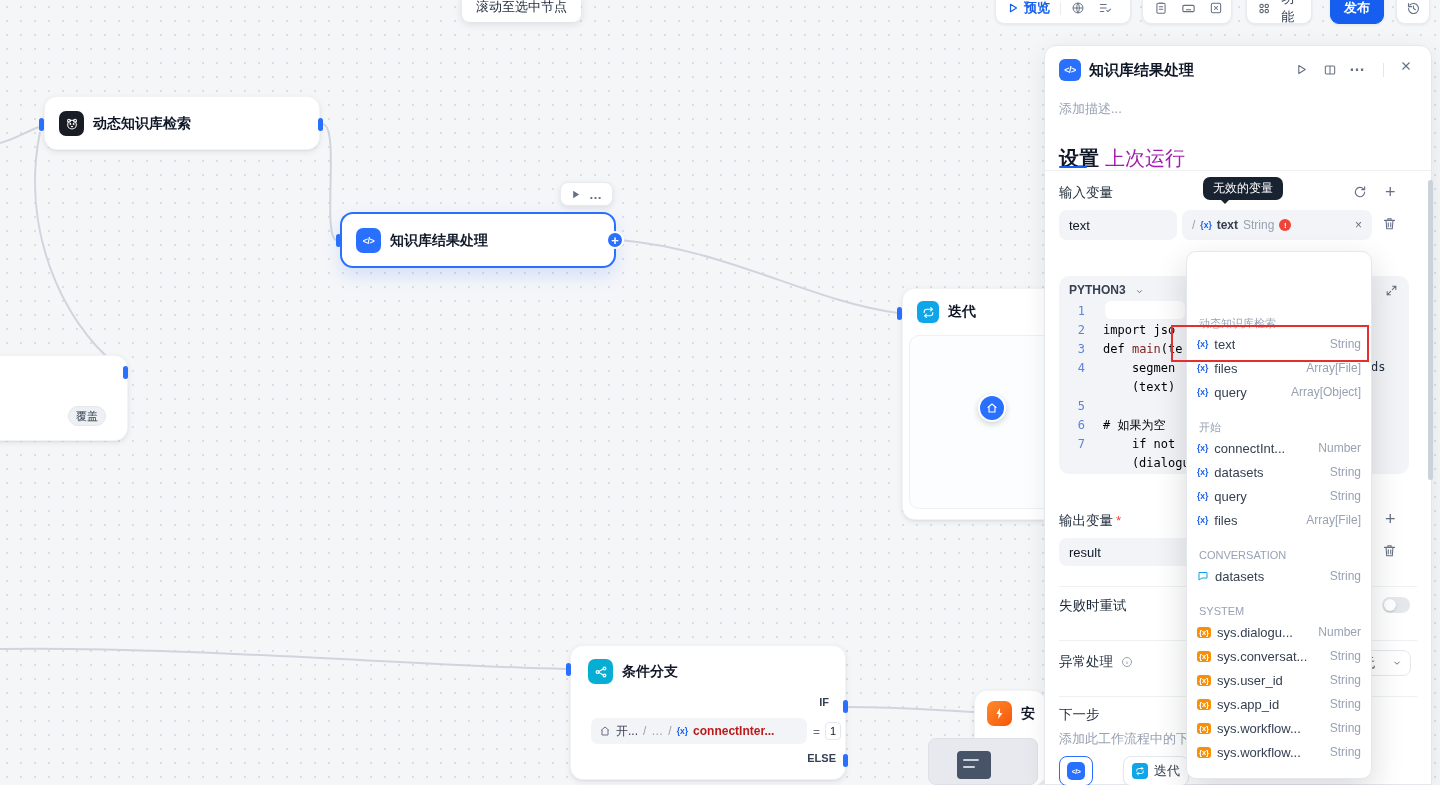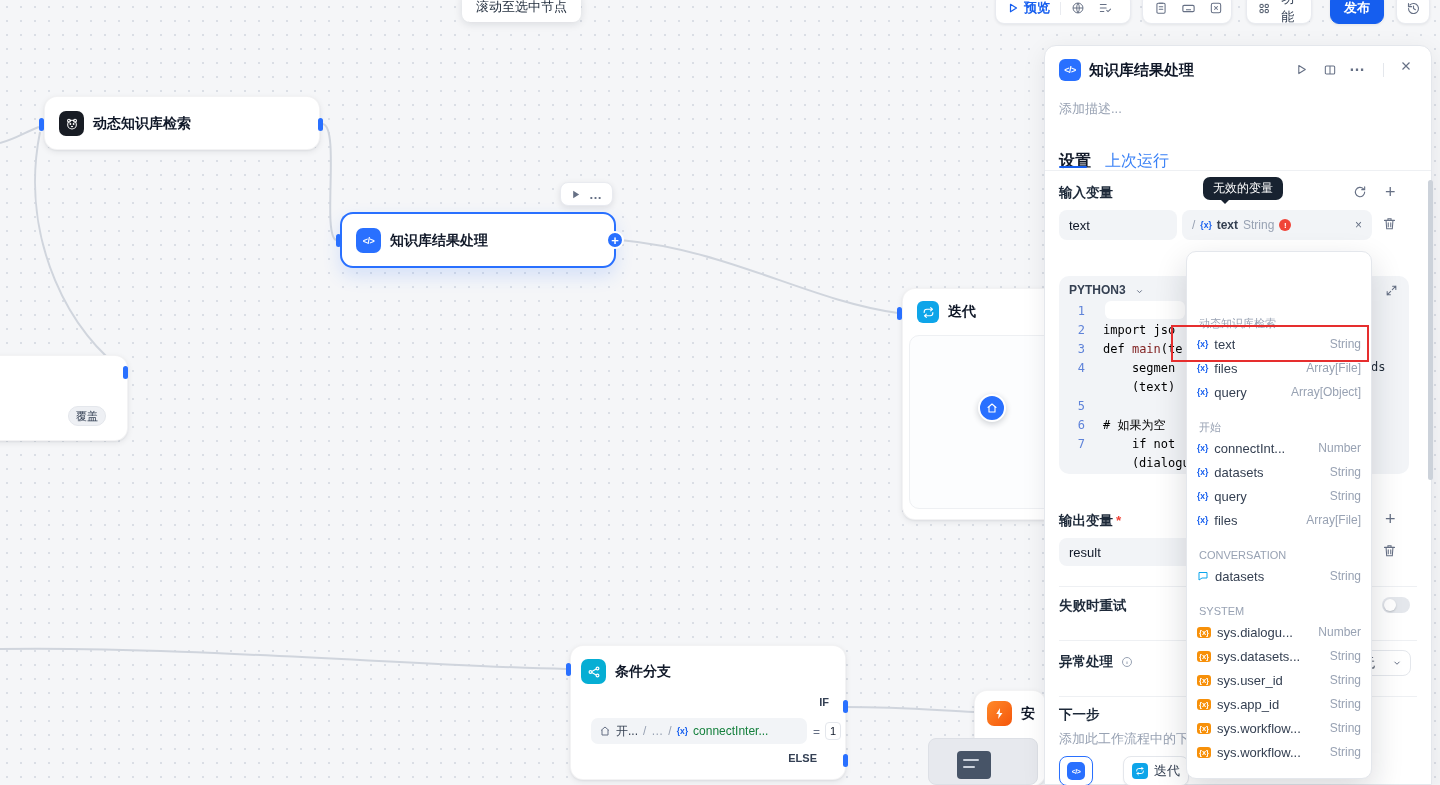--- a/index.html
+++ b/index.html
@@ -16,46 +16,46 @@
   .codeglyph{color:#fff;font-weight:700;font-size:9px;letter-spacing:-.5px}
   .handle{position:absolute;width:5px;height:13px;border-radius:3px;background:#2970ff;z-index:2}
   .selected{border:2px solid #2970ff;box-shadow:0 8px 18px rgba(41,112,255,.16)}
   .plusdot{position:absolute;width:18px;height:18px;border-radius:50%;background:#2970ff;color:#fff;display:flex;align-items:center;justify-content:center;font-size:13px;font-weight:700;border:2px solid #fff;z-index:3}
   .minibar{position:absolute;display:flex;align-items:center;gap:8px;background:#fff;border:1px solid #e9ebf0;border-radius:8px;box-shadow:0 2px 6px rgba(16,24,40,.1);padding:0 9px;height:24px;color:#667085}
   .iter-body{position:absolute;background:#fcfdfe;border:1px solid #eef0f3;border-radius:10px}
   .startdot{position:absolute;width:28px;height:28px;border-radius:50%;background:#2970ff;border:2px solid #fff;box-shadow:0 2px 6px rgba(16,24,40,.2);display:flex;align-items:center;justify-content:center;z-index:2}
   .iflabel{position:absolute;font-size:11px;font-weight:700;color:#344054}
   .cond-row{position:absolute;display:flex;align-items:center;gap:5px;background:#f2f4f7;border-radius:7px;height:26px;padding:0 8px;font-size:12px;color:#354052;overflow:hidden;white-space:nowrap}
   .sep{color:#98a2b3}
-  .cvar{color:#15803d;font-weight:400}
+  .cvar{color:#b91c1c;font-weight:700}
   .cop{position:absolute;font-size:12px;color:#667085}
   .cval{position:absolute;width:16px;height:18px;background:#fff;border:1px solid #e4e7ec;border-radius:4px;font-size:11px;display:flex;align-items:center;justify-content:center;color:#101828}
   .pill{position:absolute;background:#eef0f4;border:1px solid #e4e7ec;border-radius:10px;font-size:11px;color:#344054;display:flex;align-items:center;justify-content:center}
   .minimap{position:absolute;background:#e7e9ee;border-radius:8px;border:1px solid #dde0e6}
   .minimap .vp{position:absolute;background:#475467;border-radius:4px}
   .minimap .vp i{position:absolute;display:block;height:2px;background:#cbd2dc;border-radius:1px}
   
   .tbar{position:absolute;top:-8px;height:32px;background:#fff;border:1px solid #e9ebf0;border-radius:9px;box-shadow:0 1px 3px rgba(16,24,40,.08);display:flex;align-items:center;padding:0 8px;gap:7px;z-index:8}
   .tbar .lbl{font-size:13px;color:#344054}
   .tbar .blue{color:#155eef;font-weight:600}
   .tb-sep{width:1px;height:13px;background:#e9ebf0}
   .tb-btn{display:flex;align-items:center;gap:5px;background:none;border:0;cursor:pointer;font-family:inherit;padding:2px 3px}
   .publish{background:#155eef;border-color:#155eef;justify-content:center}
   .publish .lbl{color:#fff;font-weight:700}
   .tooltipbox{position:absolute;top:-8px;height:30px;background:#fff;border-radius:8px;box-shadow:0 2px 8px rgba(16,24,40,.12);display:flex;align-items:center;padding:0 14px;font-size:13px;color:#1d2939;z-index:8}
   
   .panel{position:absolute;left:1044px;top:45px;width:388px;height:740px;background:#fff;border:1px solid #e4e7ec;border-radius:12px 12px 0 0;box-shadow:0 6px 24px rgba(16,24,40,.08);z-index:5}
   .p-title{position:absolute;left:44px;top:15px;font-size:15px;font-weight:700;color:#101828}
   .p-desc{position:absolute;left:14px;top:54px;font-size:13px;color:#98a2b3}
-  .tab{position:absolute;top:105px;font-size:16px}
+  .tab{position:absolute;top:99px;font-size:20px}
   .tab.active{font-weight:700;color:#101828}
-  .tab.idle{color:#3b82f6}
+  .tab.idle{color:#a21caf}
   .tab-underline{position:absolute;left:14px;top:120px;width:28px;height:2px;background:#155eef;border-radius:1px}
   .divider{position:absolute;left:0;right:0;height:1px;background:#eef0f3}
-  .sec-label{position:absolute;font-size:13.5px;font-weight:700;color:#1d2939}
+  .sec-label{position:absolute;font-size:13.5px;font-weight:400;color:#1d2939}
   .req{color:#f04438;margin-left:3px}
   .graybox{position:absolute;background:#f2f4f7;border-radius:8px;display:flex;align-items:center;font-size:13px;color:#101828;padding:0 10px}
   .blacktip{position:absolute;left:158px;top:131px;height:23px;background:#182230;color:#fff;font-size:12px;border-radius:7px;display:flex;align-items:center;padding:0 10px;z-index:4}
   .blacktip:after{content:"";position:absolute;left:18px;bottom:-4px;border:4px solid transparent;border-top-color:#182230;border-bottom:0}
   .vx{color:#155eef;font-weight:700;font-size:8.5px;flex:0 0 auto}
   .vx-orange{background:#f79009;color:#fff;border-radius:3px;padding:1px 2px;font-size:7.5px}
   .errdot{width:12px;height:12px;border-radius:50%;background:#f04438;color:#fff;font-size:8px;font-weight:700;display:flex;align-items:center;justify-content:center;flex:0 0 auto}
   .iconbtn{background:none;border:0;cursor:pointer;position:absolute;display:flex;align-items:center;justify-content:center;color:#667085}
   
   .code-editor{position:absolute;left:14px;top:230px;width:350px;height:198px;background:#f2f4f7;border-radius:10px;font-family:"DejaVu Sans Mono","Liberation Mono",monospace;overflow:hidden}
@@ -161,21 +161,21 @@
   </div>
   <div class="handle" style="left:897px;top:307px"></div>
   <div class="startdot" style="left:978px;top:394px">
     <svg width="12" height="12" viewBox="0 0 24 24" fill="none" stroke="#fff" stroke-width="2.2" stroke-linecap="round" stroke-linejoin="round">
         <path d="M4 11l8-7 8 7"></path>
         <path d="M6 10v10h12V10"></path>
       </svg>
   </div>
 
   <div class="node" style="left:570px;top:645px;width:276px;height:135px">
-    <div class="node-head" style="padding:13px 10px">
+    <div class="node-head" style="padding:13px 17px">
       <span class="nicon" style="background:#06aed4">
         <svg width="14" height="14" viewBox="0 0 24 24" fill="none" stroke="#fff" stroke-width="2">
             <circle cx="6" cy="12" r="2.4"></circle>
             <circle cx="18" cy="6" r="2.4"></circle>
             <circle cx="18" cy="18" r="2.4"></circle>
             <path d="M8.2 11l7.5-4M8.2 13l7.5 4"></path>
           </svg>
       </span>
       <span class="ntitle">条件分支</span>
     </div>
@@ -187,21 +187,21 @@
         </svg>
       <span>开...</span>
       <span class="sep">/</span>
       <span class="sep">…</span>
       <span class="sep">/</span>
       <span class="vx">{x}</span>
       <span class="cvar">connectInter...</span>
     </div>
     <span class="cop" style="left:242px;top:79px">=</span>
     <span class="cval" style="left:254px;top:76px">1</span>
-    <span class="iflabel" style="right:28px;top:106px">ELSE</span>
+    <span class="iflabel" style="right:9px;top:106px">ELSE</span>
   </div>
   <div class="handle" style="left:566px;top:663px"></div>
   <div class="handle" style="left:843px;top:700px"></div>
   <div class="handle" style="left:843px;top:754px"></div>
 
   <div class="node" style="left:974px;top:690px;width:72px;height:96px">
     <div class="node-head" style="padding:10px 12px">
       <span class="nicon" style="background:linear-gradient(135deg,#ff8a2a,#f5560b)">
         <svg width="13" height="13" viewBox="0 0 24 24" fill="#fff">
             <path d="M13 2L6 13h4.5L9.5 22l8-11h-5z"></path>
@@ -509,21 +509,21 @@
             <span class="vp-type">String</span>
           </div>
           <div class="vp-label">SYSTEM</div>
           <div class="vp-item">
             <span class="vx vx-orange">{x}</span>
             <span class="vp-name">sys.dialogu...</span>
             <span class="vp-type">Number</span>
           </div>
           <div class="vp-item">
             <span class="vx vx-orange">{x}</span>
-            <span class="vp-name">sys.datasets...</span>
+            <span class="vp-name">sys.conversat...</span>
             <span class="vp-type">String</span>
           </div>
           <div class="vp-item">
             <span class="vx vx-orange">{x}</span>
             <span class="vp-name">sys.user_id</span>
             <span class="vp-type">String</span>
           </div>
           <div class="vp-item">
             <span class="vx vx-orange">{x}</span>
             <span class="vp-name">sys.app_id</span>

